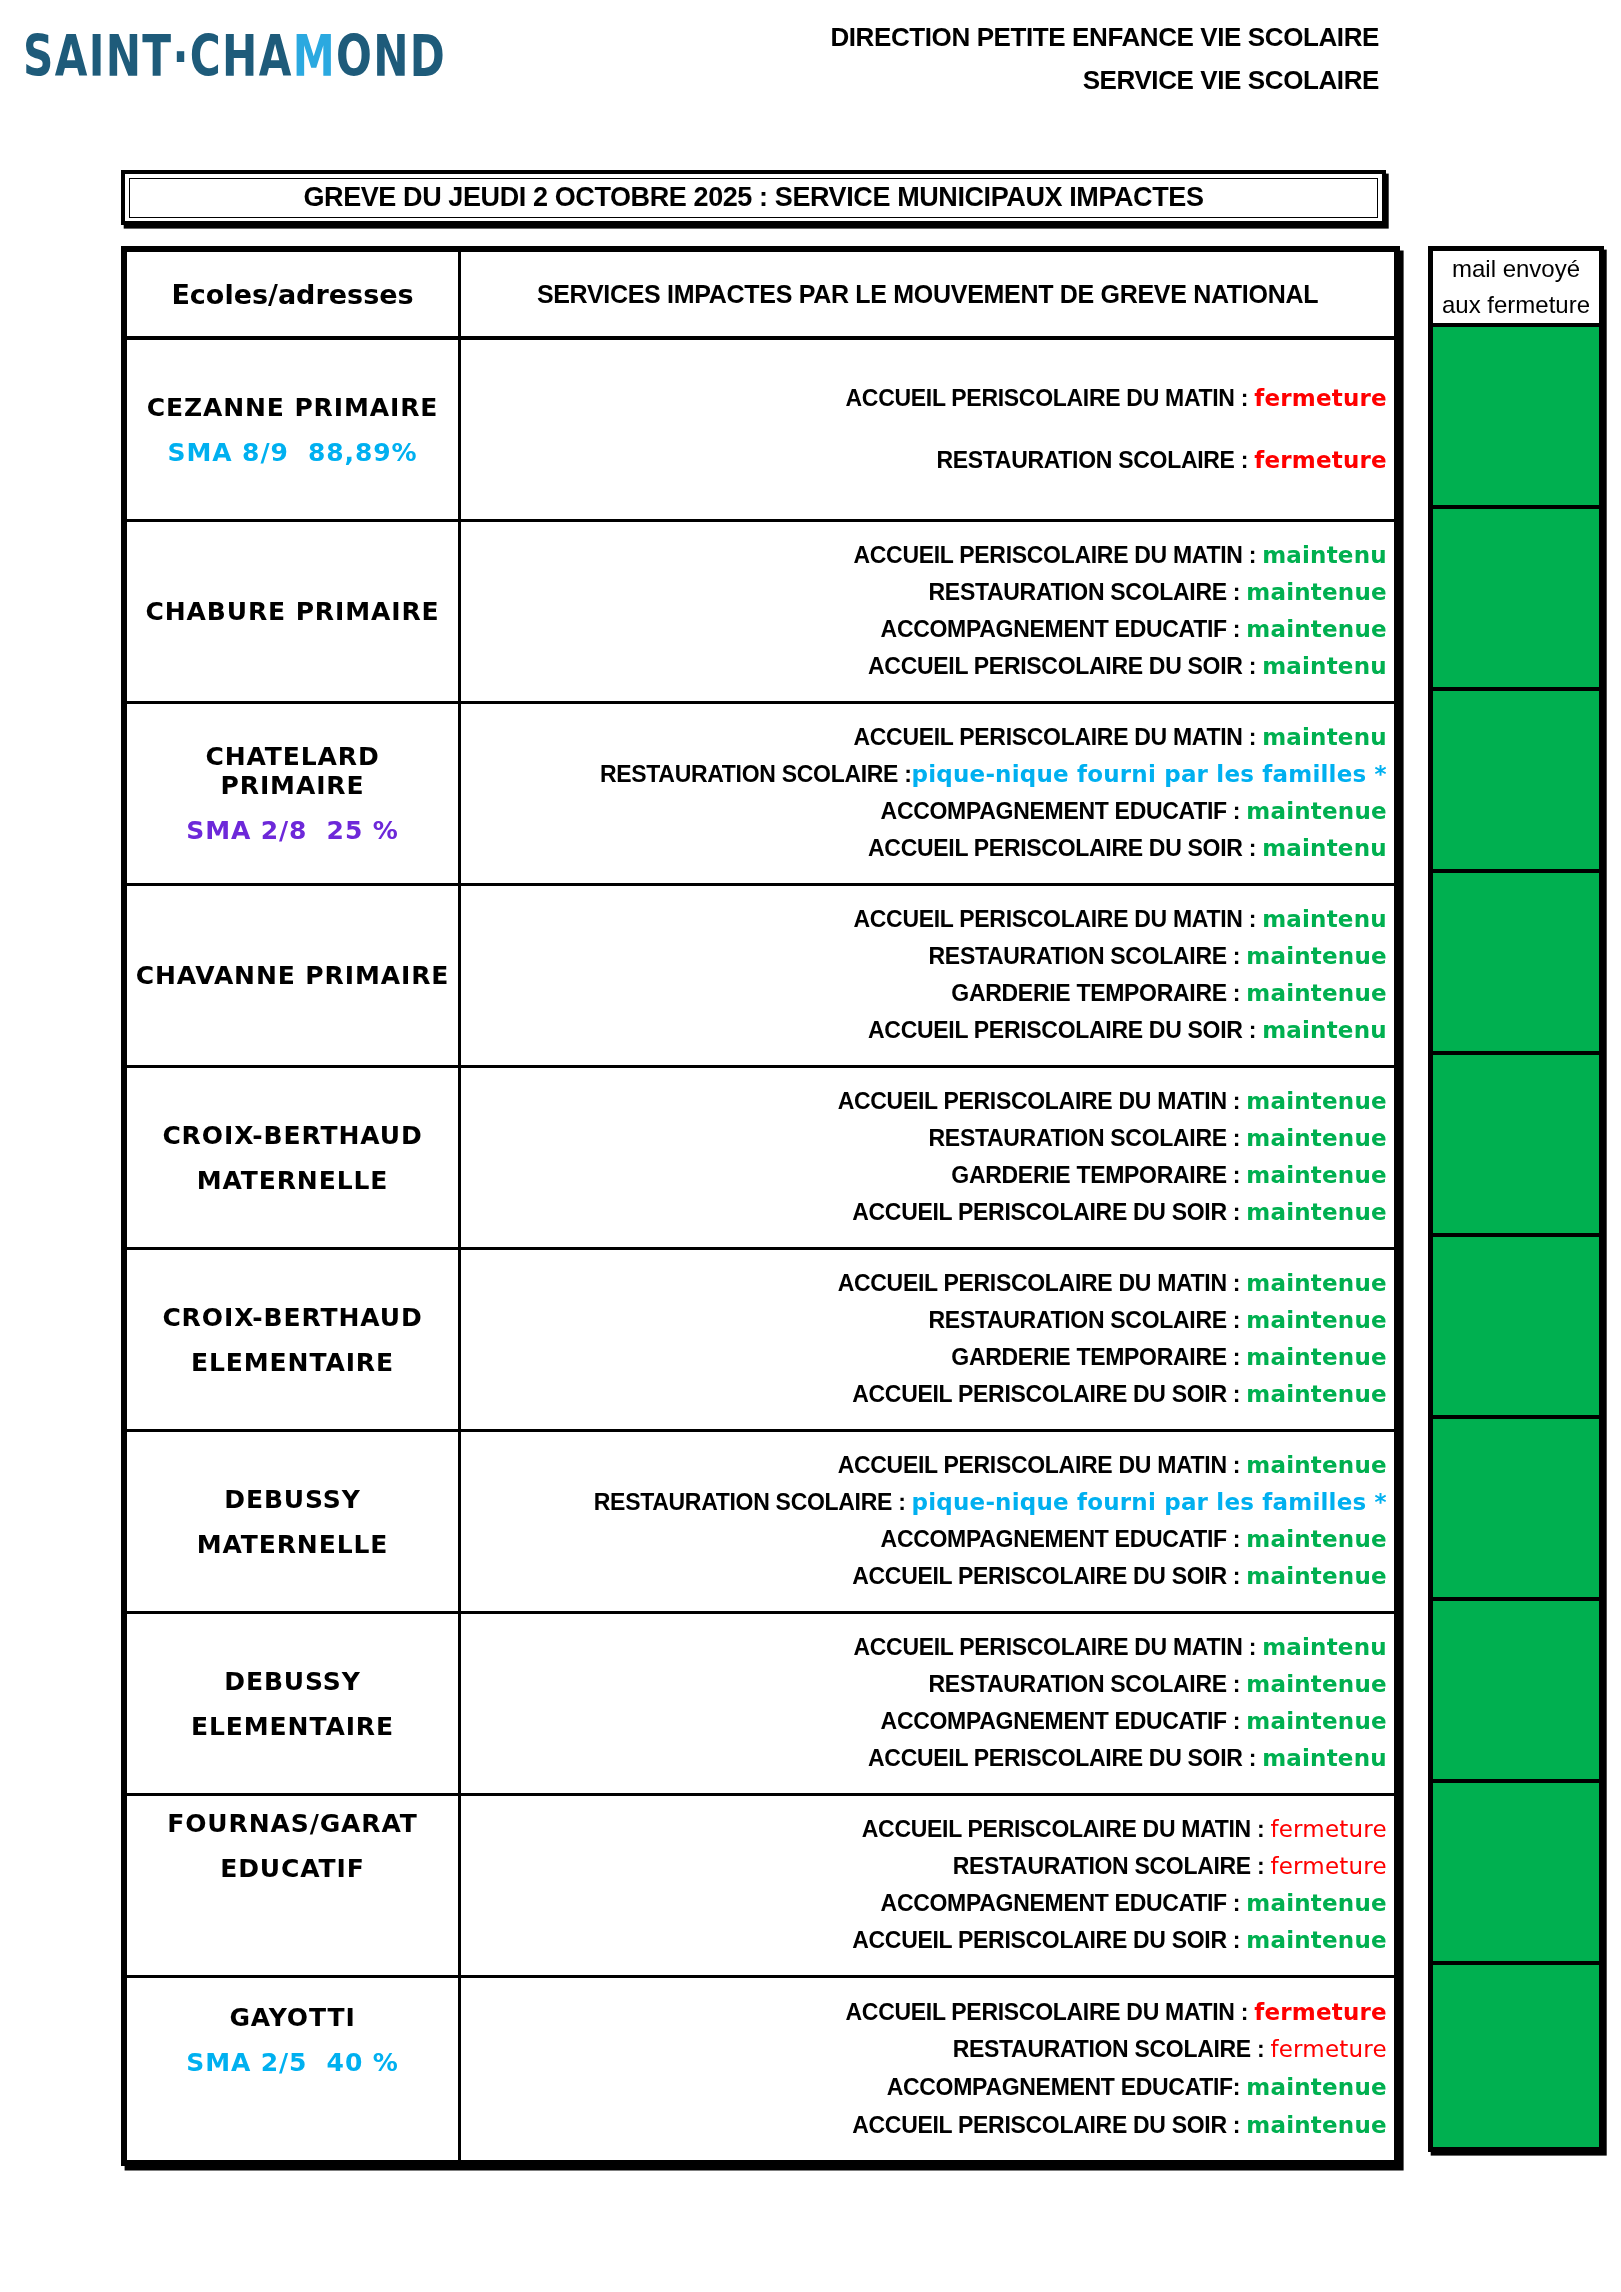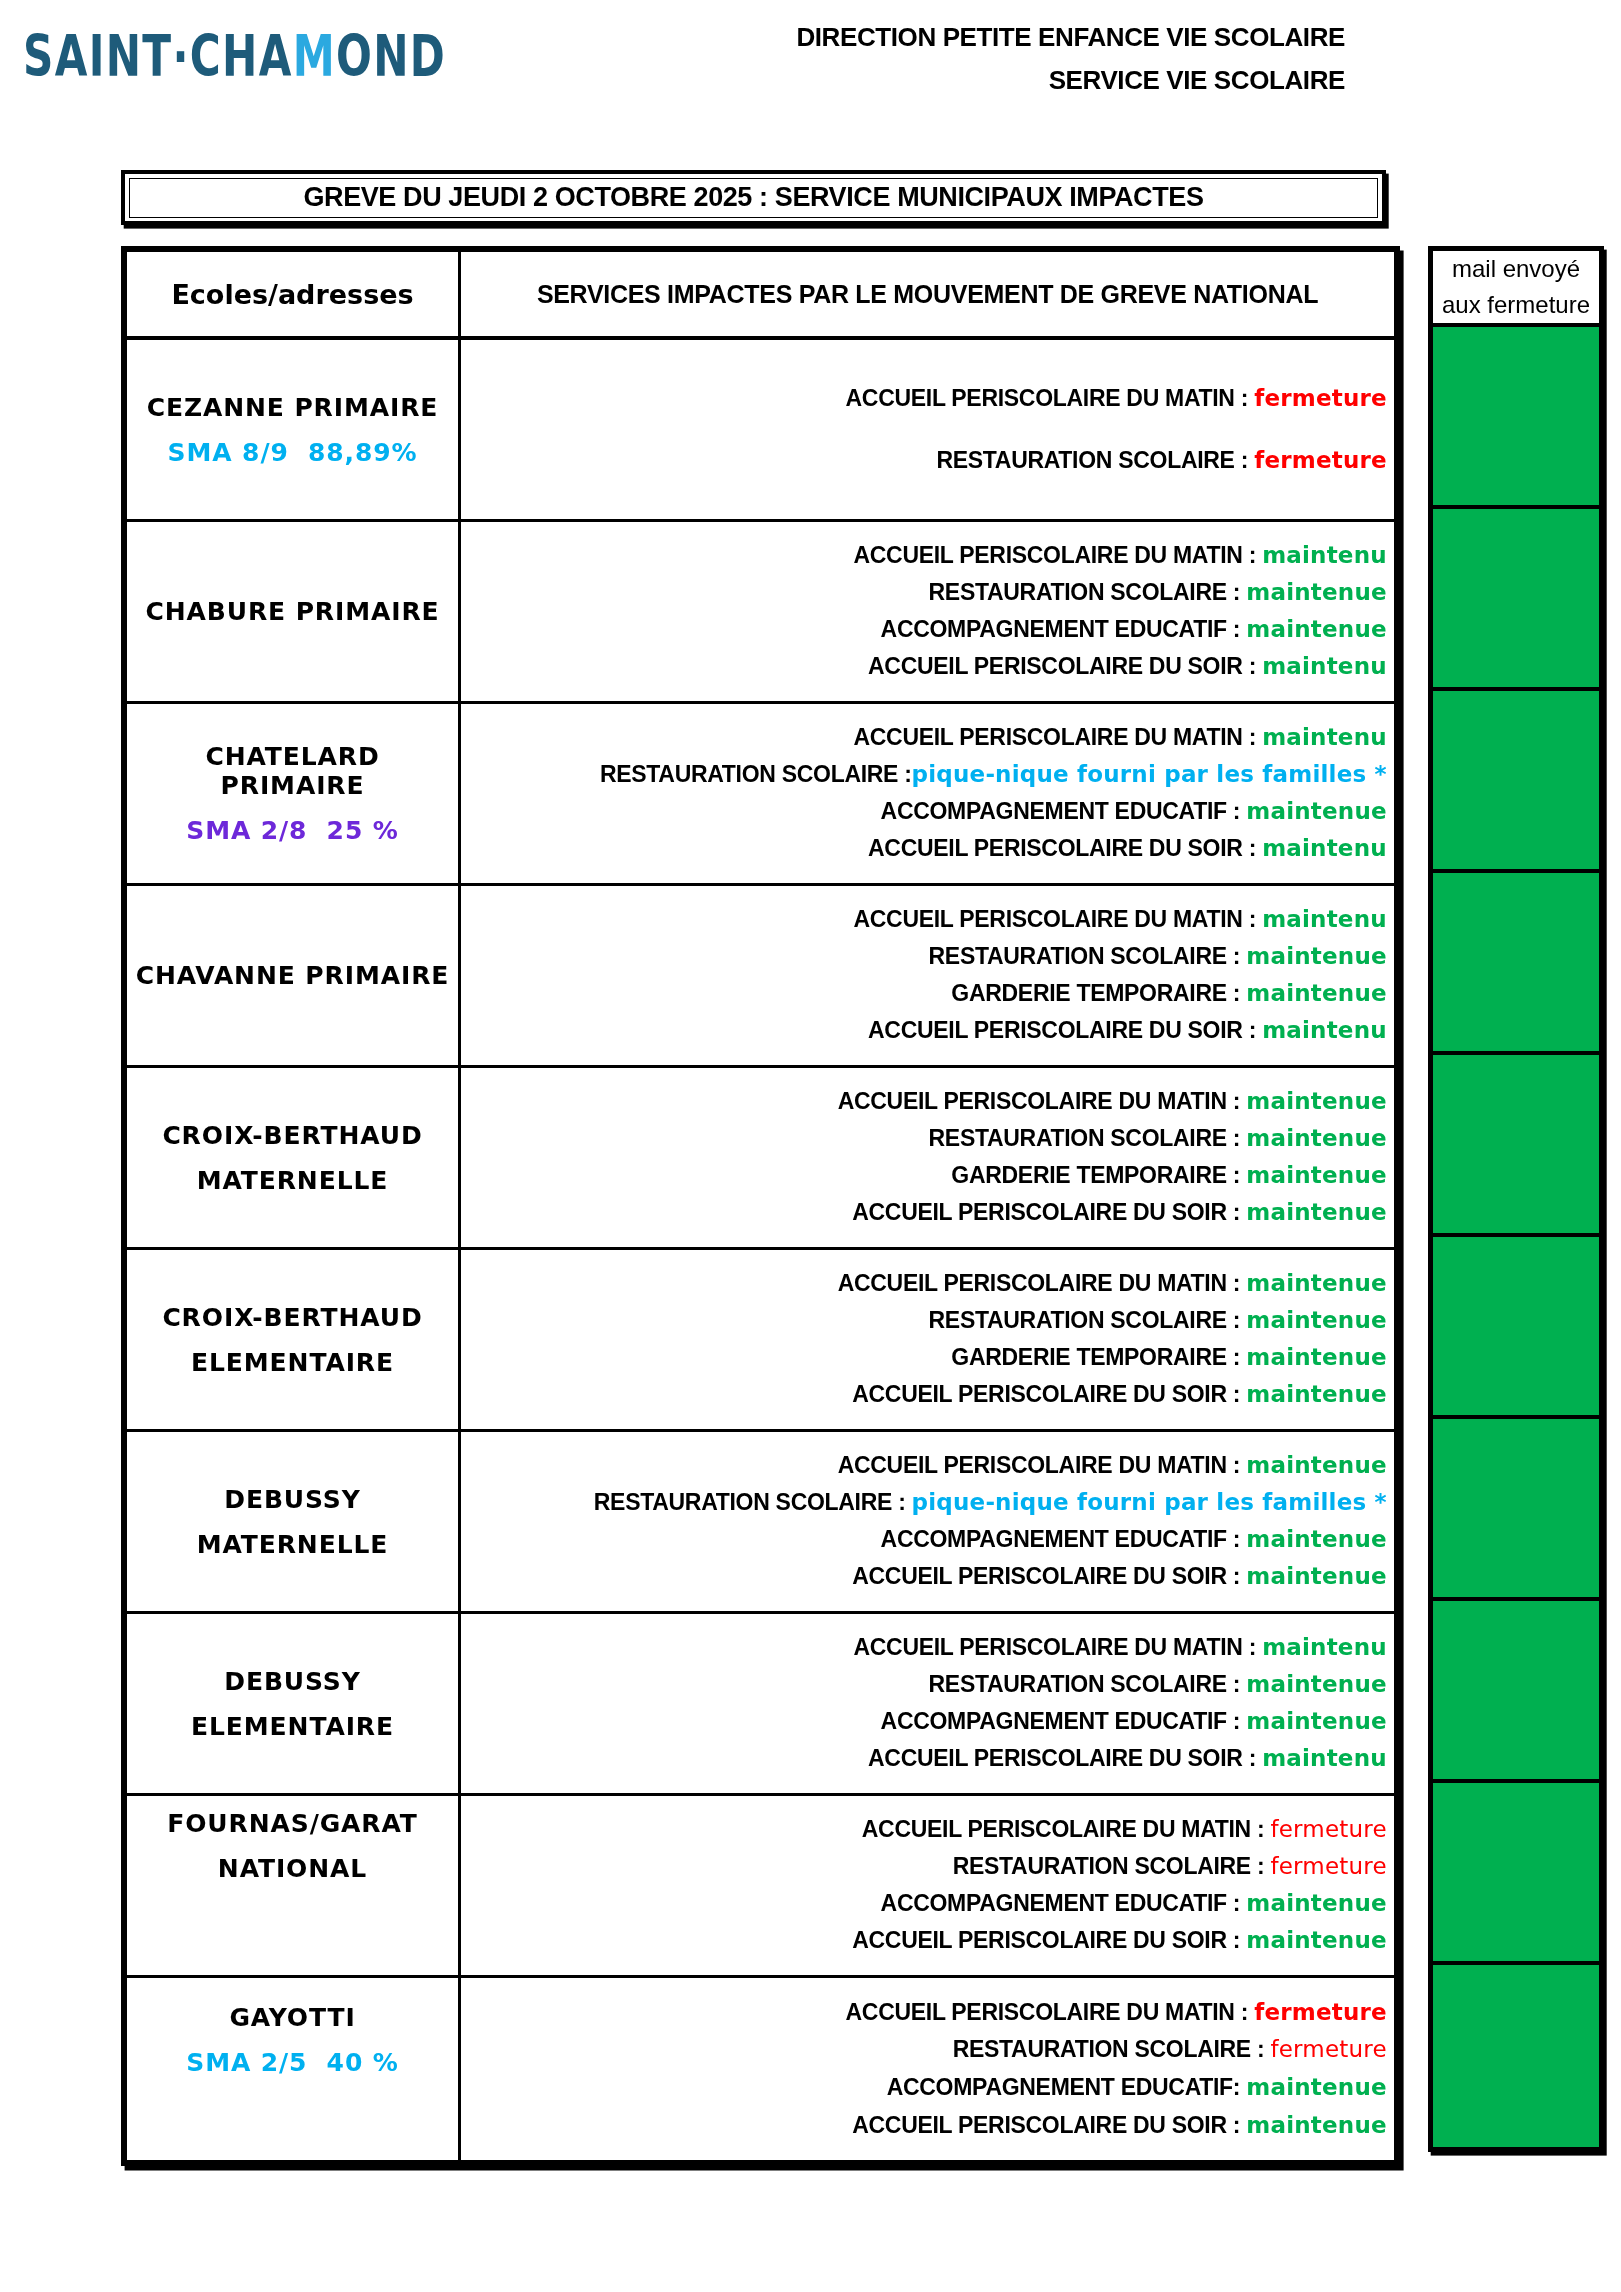--- a/index.html
+++ b/index.html
@@ -9,21 +9,21 @@
   }
 
   
   .logo{
     position:absolute;left:23px;top:23px;
     font-family:"DejaVu Sans",sans-serif;font-weight:bold;font-size:57px;
     letter-spacing:1.8px;transform:scaleX(0.74);transform-origin:left top;
     white-space:nowrap;
   }
   .dept{
-    position:absolute;top:16px;left:593px;width:752px;text-align:right;
+    position:absolute;top:16px;left:627px;width:752px;text-align:right;
     font-weight:bold;font-size:26px;line-height:43px;letter-spacing:-0.4px;
   }
 
   
   .title-box{
     position:absolute;left:121px;top:170px;width:1265px;box-sizing:border-box;
     border:4.5px solid #000;background:#fff;padding:3.6px;
     box-shadow:2.7px 3.6px 0 0 #000;
   }
   .title-inner{
@@ -209,21 +209,21 @@
           <div class="svc-line"><span class="svc-label">ACCUEIL PERISCOLAIRE DU MATIN : </span><span class="svc-status" style="color: rgb(0, 176, 80);">maintenu</span></div>
           <div class="svc-line"><span class="svc-label">RESTAURATION SCOLAIRE : </span><span class="svc-status" style="color: rgb(0, 176, 80);">maintenue</span></div>
           <div class="svc-line"><span class="svc-label">ACCOMPAGNEMENT EDUCATIF : </span><span class="svc-status" style="color: rgb(0, 176, 80);">maintenue</span></div>
           <div class="svc-line"><span class="svc-label">ACCUEIL PERISCOLAIRE DU SOIR : </span><span class="svc-status" style="color: rgb(0, 176, 80);">maintenu</span></div>
         </div>
   </div>
 
   <div class="t-row">
     <div class="school-cell">
           <div class="school-name">FOURNAS/GARAT</div>
-          <div class="school-name">NATIONAL</div>
+          <div class="school-name">EDUCATIF</div>
         </div>
     <div class="services-cell">
           <div class="svc-line"><span class="svc-label">ACCUEIL PERISCOLAIRE DU MATIN : </span><span class="svc-status" style="color: rgb(255, 0, 0); font-weight: 400;">fermeture</span></div>
           <div class="svc-line"><span class="svc-label">RESTAURATION SCOLAIRE : </span><span class="svc-status" style="color: rgb(255, 0, 0); font-weight: 400;">fermeture</span></div>
           <div class="svc-line"><span class="svc-label">ACCOMPAGNEMENT EDUCATIF : </span><span class="svc-status" style="color: rgb(0, 176, 80);">maintenue</span></div>
           <div class="svc-line"><span class="svc-label">ACCUEIL PERISCOLAIRE DU SOIR : </span><span class="svc-status" style="color: rgb(0, 176, 80);">maintenue</span></div>
         </div>
   </div>
 
   <div class="t-row">

